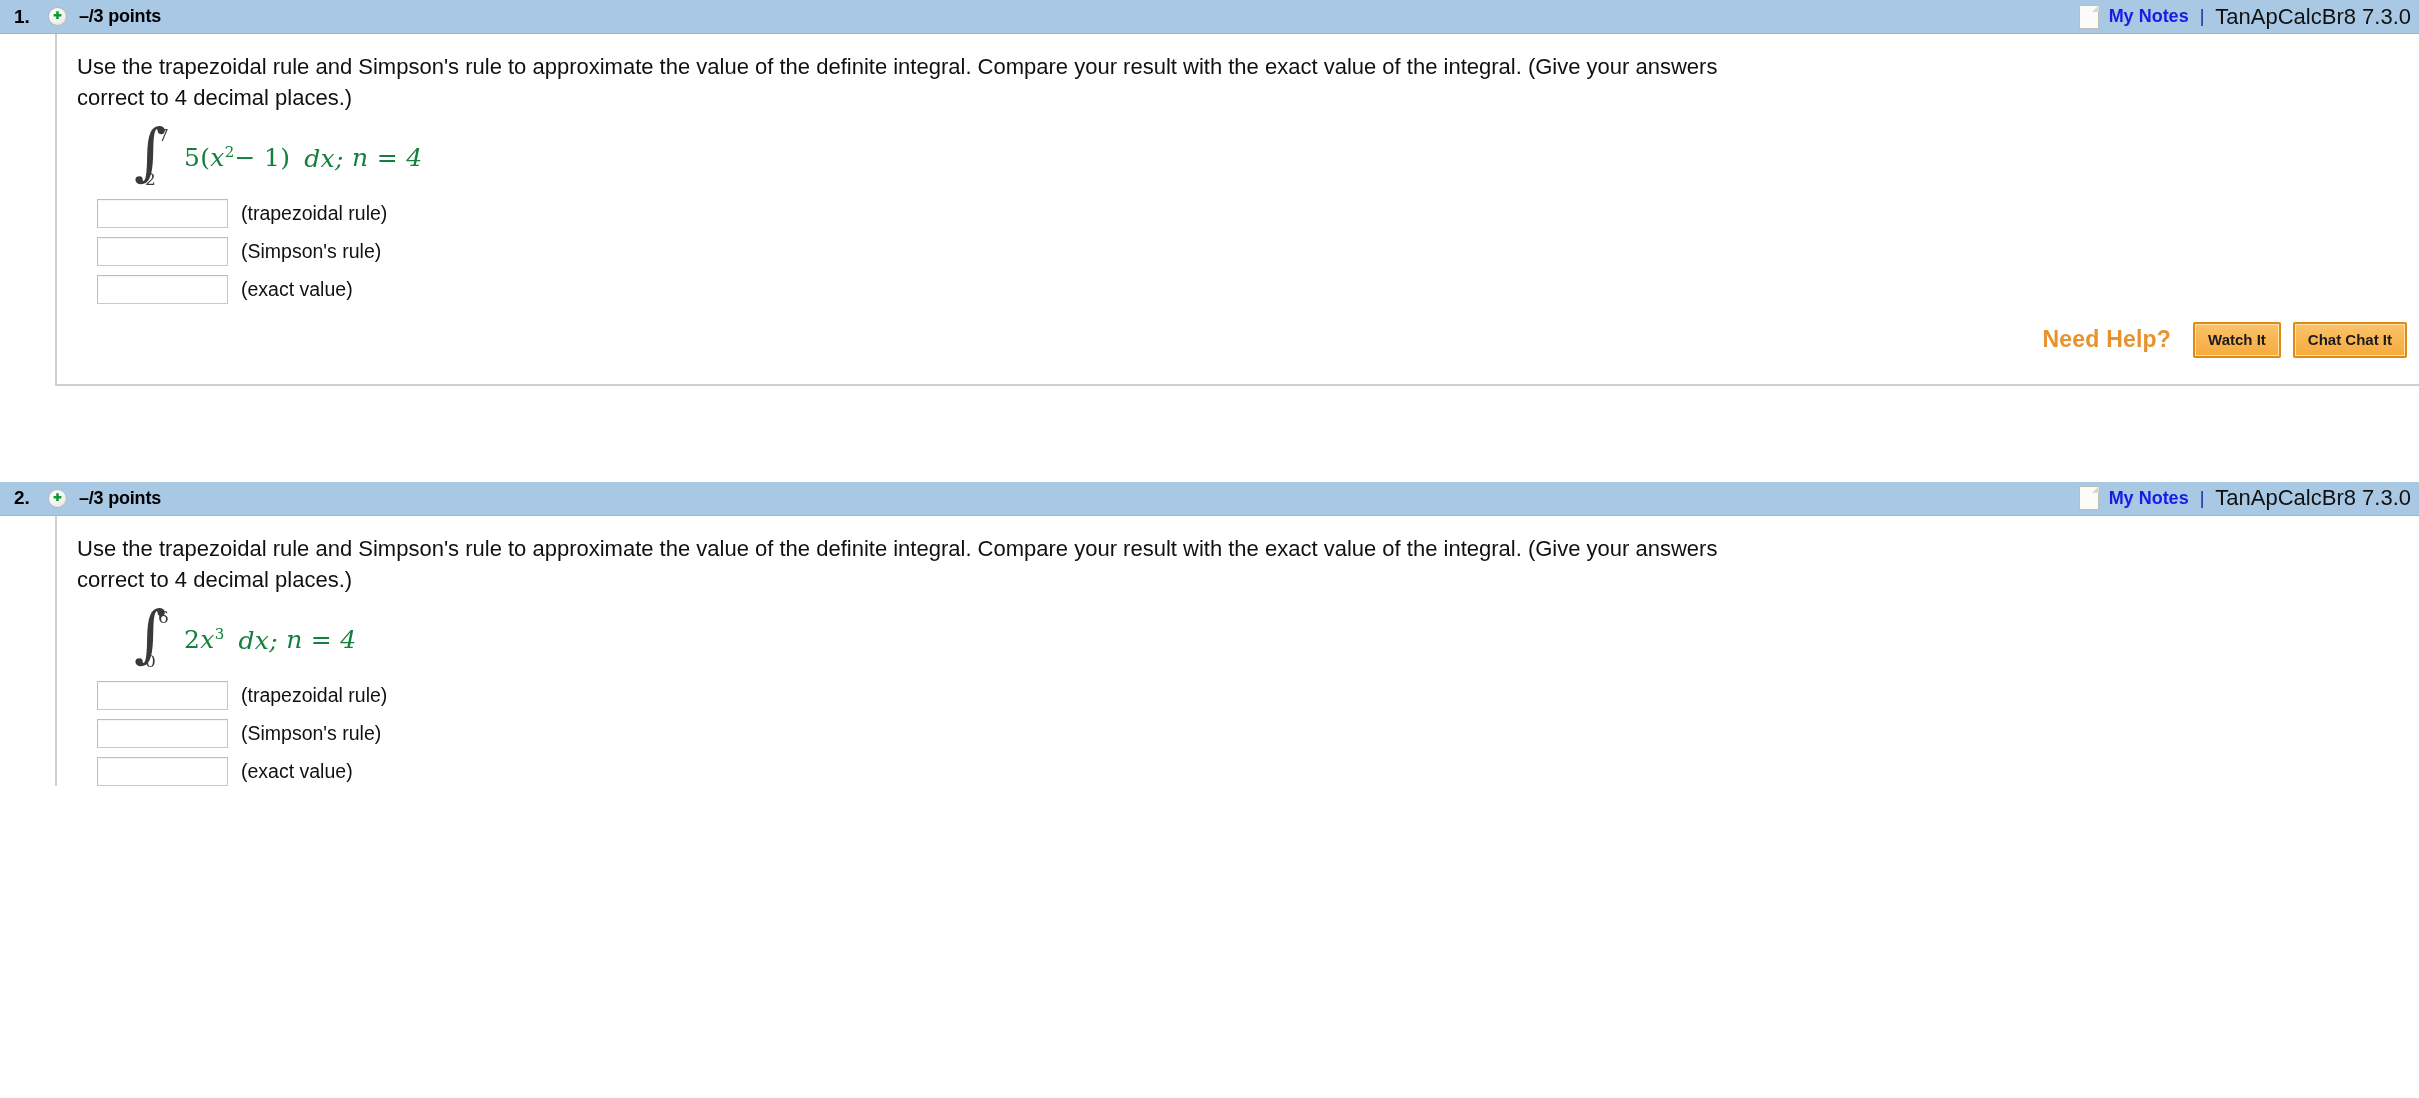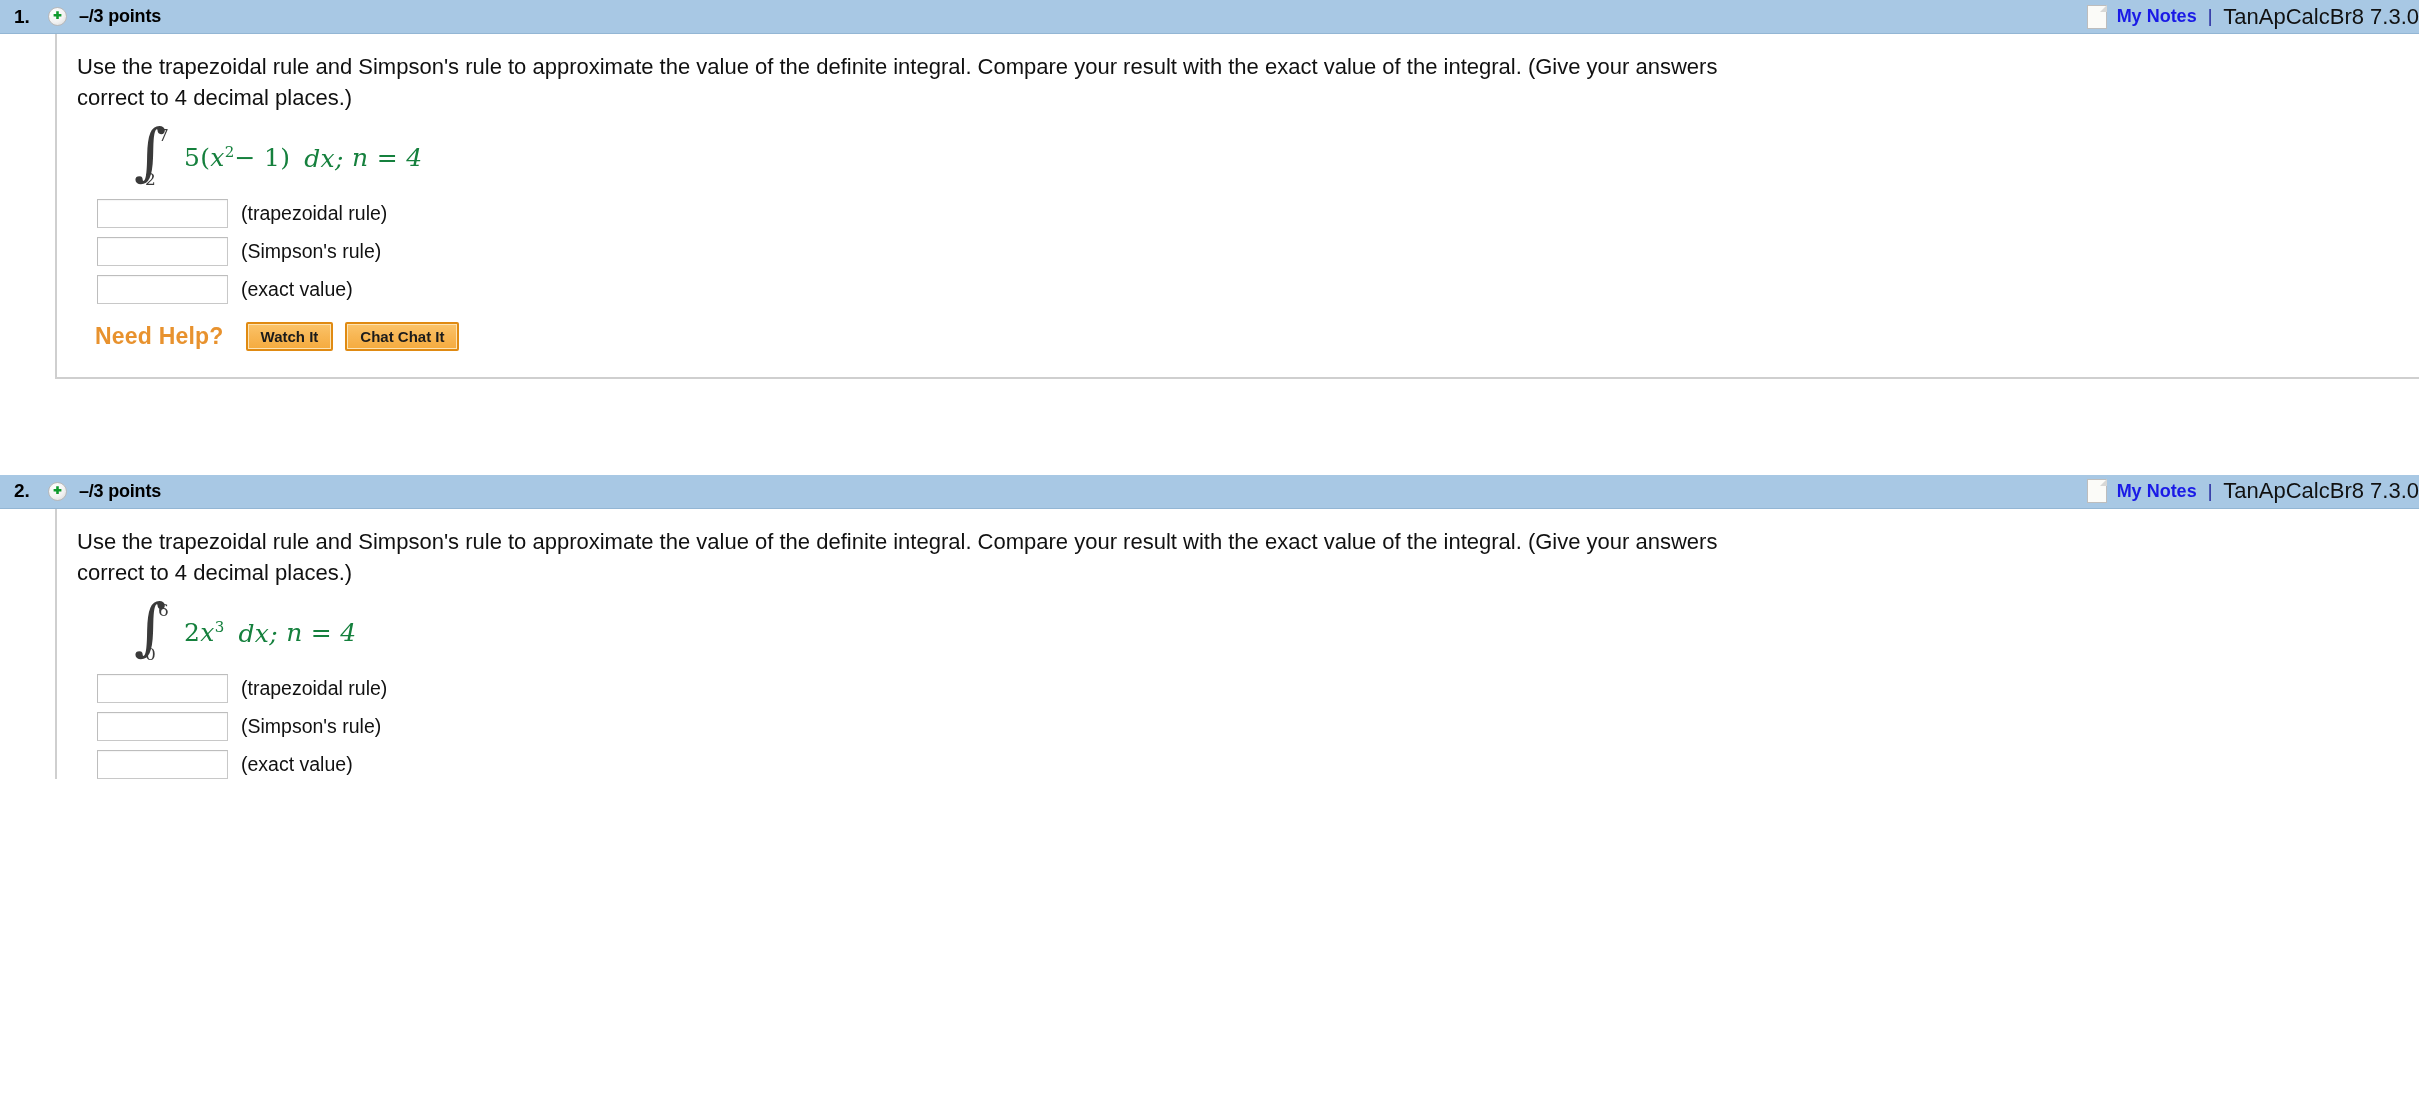--- a/index.html
+++ b/index.html
@@ -51,21 +51,21 @@
     color: #000000;
     letter-spacing: -0.2px;
   }
   .q-header-right {
     position: absolute;
     right: 0;
     top: 0;
     height: 100%;
     display: flex;
     align-items: center;
-    padding-right: 0;
+    padding-right: 8px;
     white-space: nowrap;
   }
   .note-icon {
     width: 20px; height: 24px;
     background: #fbfbf8;
     border: 1px solid #bdbdbd;
     position: relative;
     margin-right: 10px;
     flex: 0 0 auto;
   }
@@ -182,33 +182,34 @@
     font-size: 19.5px;
     color: #111111;
     margin-left: 13px;
   }
 
   
   .need-help-row {
     display: flex;
     align-items: center;
     margin: 18px 0 0 18px;
+    justify-content: flex-end;
   }
   .need-help-text {
     font-size: 23px;
     font-weight: bold;
     color: #e8922e;
     margin-right: 22px;
     letter-spacing: 0.2px;
   }
   .help-btn {
     display: inline-flex;
     align-items: center;
     justify-content: center;
-    height: 29px;
+    height: 36px;
     padding: 0 13px;
     margin-right: 12px;
     background: linear-gradient(to bottom, #fbc46a 0%, #f8b755 45%, #f5ab3e 100%);
     border: 2px solid #e08a12;
     border-radius: 2px;
     box-shadow: inset 0 0 0 1px #fde3b2;
     font-family: "Liberation Sans", sans-serif;
     font-size: 15px;
     font-weight: bold;
     color: #1b1b1b;

